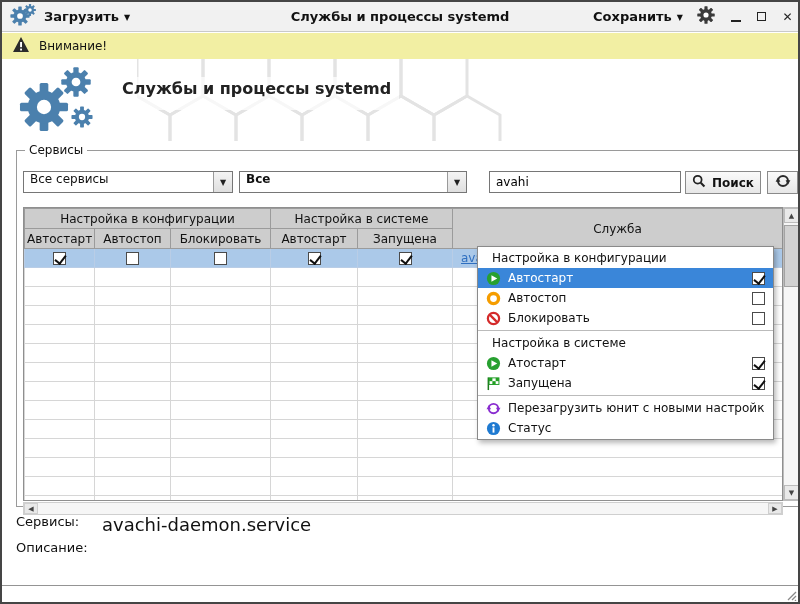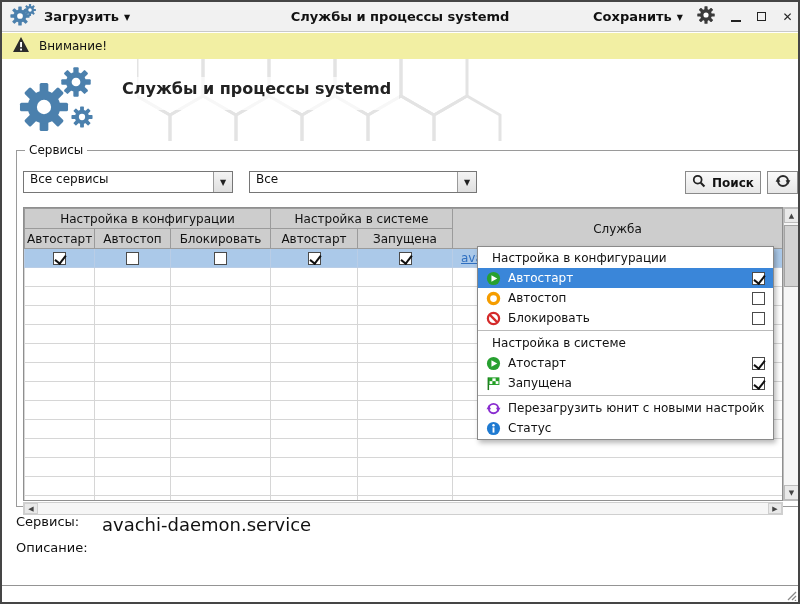--- a/index.html
+++ b/index.html
@@ -43,21 +43,21 @@
                       border:1px solid #9a9a9a;margin-left:8px; }
   fieldset.services legend { font-size:12px; margin-left:8px; padding:0 4px; }
 
   .combo { position:absolute; height:22px; background:#fff; border:1px solid #767676;
            display:flex; font-size:12px; }
   .combo-text { flex:1; padding-left:6px; white-space:nowrap; overflow:hidden; }
   .combo-btn { width:19px; height:100%; border-left:1px solid #9a9a9a;
                background:linear-gradient(#f4f4f4,#dfdfdf);
                display:flex; align-items:center; justify-content:center; font-size:8px; color:#222; }
   .combo1 { left:6px; top:14px; width:210px; }
-  .combo2 { left:232px; top:14px; width:228px; }
+  .combo2 { left:222px; top:14px; width:228px;font-weight:bold; }
 
   .search-input { position:absolute; left:472px; top:14px; width:192px; height:22px;
                   border:1px solid #767676; font-size:12px; padding:0 6px;
                   font-family:inherit; }
   .btn { position:absolute; top:14px; height:23px; border:1px solid #8a8a8a;
          background:linear-gradient(#fafafa,#e7e7e7); display:flex; align-items:center;
          justify-content:center; gap:6px; font-size:12px; font-weight:600; cursor:default; }
   .search-btn { left:668px; width:76px; }
   .refresh-btn { left:750px; width:31px; }
 
@@ -219,20 +219,21 @@
     <legend>Сервисы</legend>
 
     <div class="combo combo1">
       <span class="combo-text">Все сервисы</span>
       <span class="combo-btn">▼</span>
     </div>
     <div class="combo combo2">
       <span class="combo-text">Все</span>
       <span class="combo-btn">▼</span>
     </div>
+    <input class="search-input" type="text" value="avahi" style="">
     <div class="btn search-btn">
       <span>
         <svg width="14" height="14" viewBox="0 0 16 16">
           <circle cx="6.5" cy="6.5" r="4.5" fill="none" stroke="#222" stroke-width="2"></circle>
           <line x1="10" y1="10" x2="14.2" y2="14.2" stroke="#222" stroke-width="2.4"></line>
         </svg>
       </span>
       <span>Поиск</span>
     </div>
     <div class="btn refresh-btn">

